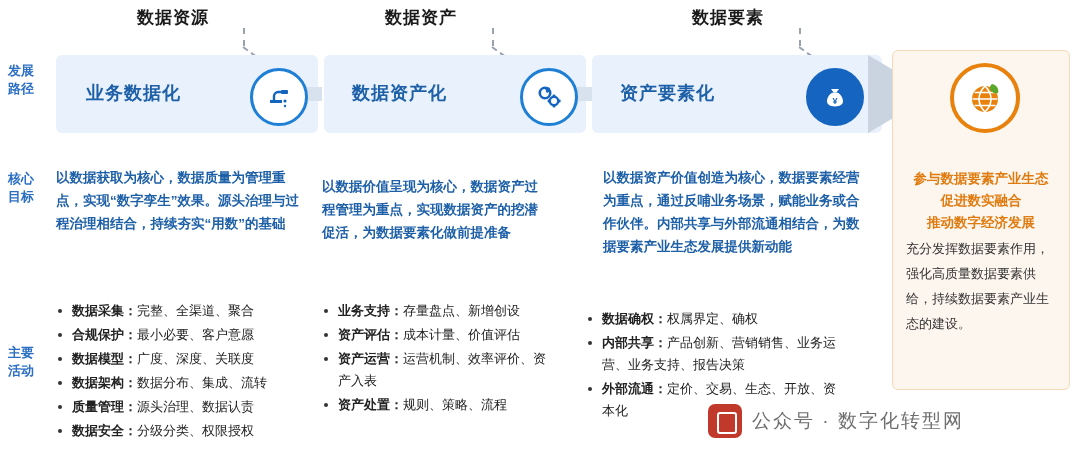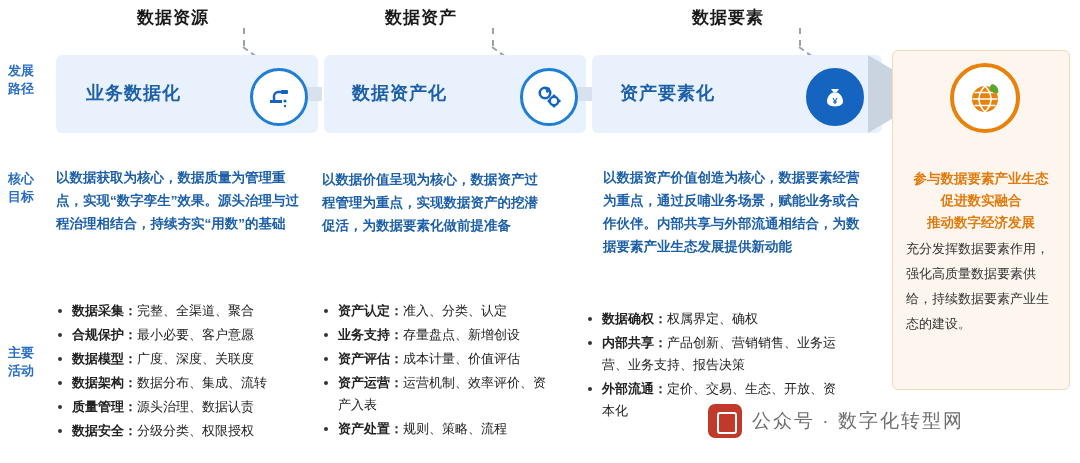--- a/index.html
+++ b/index.html
@@ -130,34 +130,33 @@
     <div class="circ filled" style="left:750px;">
       <svg width="30" height="30" viewBox="0 0 30 30">
         <path d="M11 7h8l-2.4 3.2h-3.2z" fill="#ffffff"></path>
         <path d="M15 10.2c4.8 0 8 5.1 8 9.1 0 3.3-3.1 5.2-8 5.2s-8-1.9-8-5.2c0-4 3.2-9.1 8-9.1z" fill="#ffffff"></path>
         <text x="15" y="21.5" font-size="9" text-anchor="middle" fill="#1565c0" font-family="'Liberation Sans',sans-serif" font-weight="bold">¥</text>
       </svg>
     </div>
   </div>
 
   <div class="desc" style="left:56px;top:166px;width:250px;">以数据获取为核心，数据质量为管理重点，实现“数字孪生”效果。源头治理与过程治理相结合，持续夯实“用数”的基础</div>
-  <div class="desc" style="left:322px;top:168px;width:222px;">以数据价值呈现为核心，数据资产过程管理为重点，实现数据资产的挖潜促活，为数据要素化做前提准备</div>
+  <div class="desc" style="left:322px;top:176px;width:222px;font-family:Liberation Mono, monospace;">以数据价值呈现为核心，数据资产过程管理为重点，实现数据资产的挖潜促活，为数据要素化做前提准备</div>
   <div class="desc" style="left:586px;top:166px;width:266px;margin-left:17px;">以数据资产价值创造为核心，数据要素经营为重点，通过反哺业务场景，赋能业务或合作伙伴。内部共享与外部流通相结合，为数据要素产业生态发展提供新动能</div>
 
   <div class="list" style="left:56px;top:300px;width:252px;">
     <div class="li"><b>数据采集：</b><span>完整、全渠道、聚合</span></div>
     <div class="li"><b>合规保护：</b><span>最小必要、客户意愿</span></div>
     <div class="li"><b>数据模型：</b><span>广度、深度、关联度</span></div>
     <div class="li"><b>数据架构：</b><span>数据分布、集成、流转</span></div>
     <div class="li"><b>质量管理：</b><span>源头治理、数据认责</span></div>
     <div class="li"><b>数据安全：</b><span>分级分类、权限授权</span></div>
   </div>
 
   <div class="list" style="left:322px;top:300px;width:228px;">
-    <div class="li"><b>资产认定：</b><span>准入、分类、认定</span></div>
     <div class="li"><b>业务支持：</b><span>存量盘点、新增创设</span></div>
     <div class="li"><b>资产评估：</b><span>成本计量、价值评估</span></div>
     <div class="li"><b>资产运营：</b><span>运营机制、效率评价、资产入表</span></div>
     <div class="li"><b>资产处置：</b><span>规则、策略、流程</span></div>
   </div>
 
   <div class="list" style="left:586px;top:308px;width:256px;">
     <div class="li"><b>数据确权：</b><span>权属界定、确权</span></div>
     <div class="li"><b>内部共享：</b><span>产品创新、营销销售、业务运营、业务支持、报告决策</span></div>
     <div class="li"><b>外部流通：</b><span>定价、交易、生态、开放、资本化</span></div>

